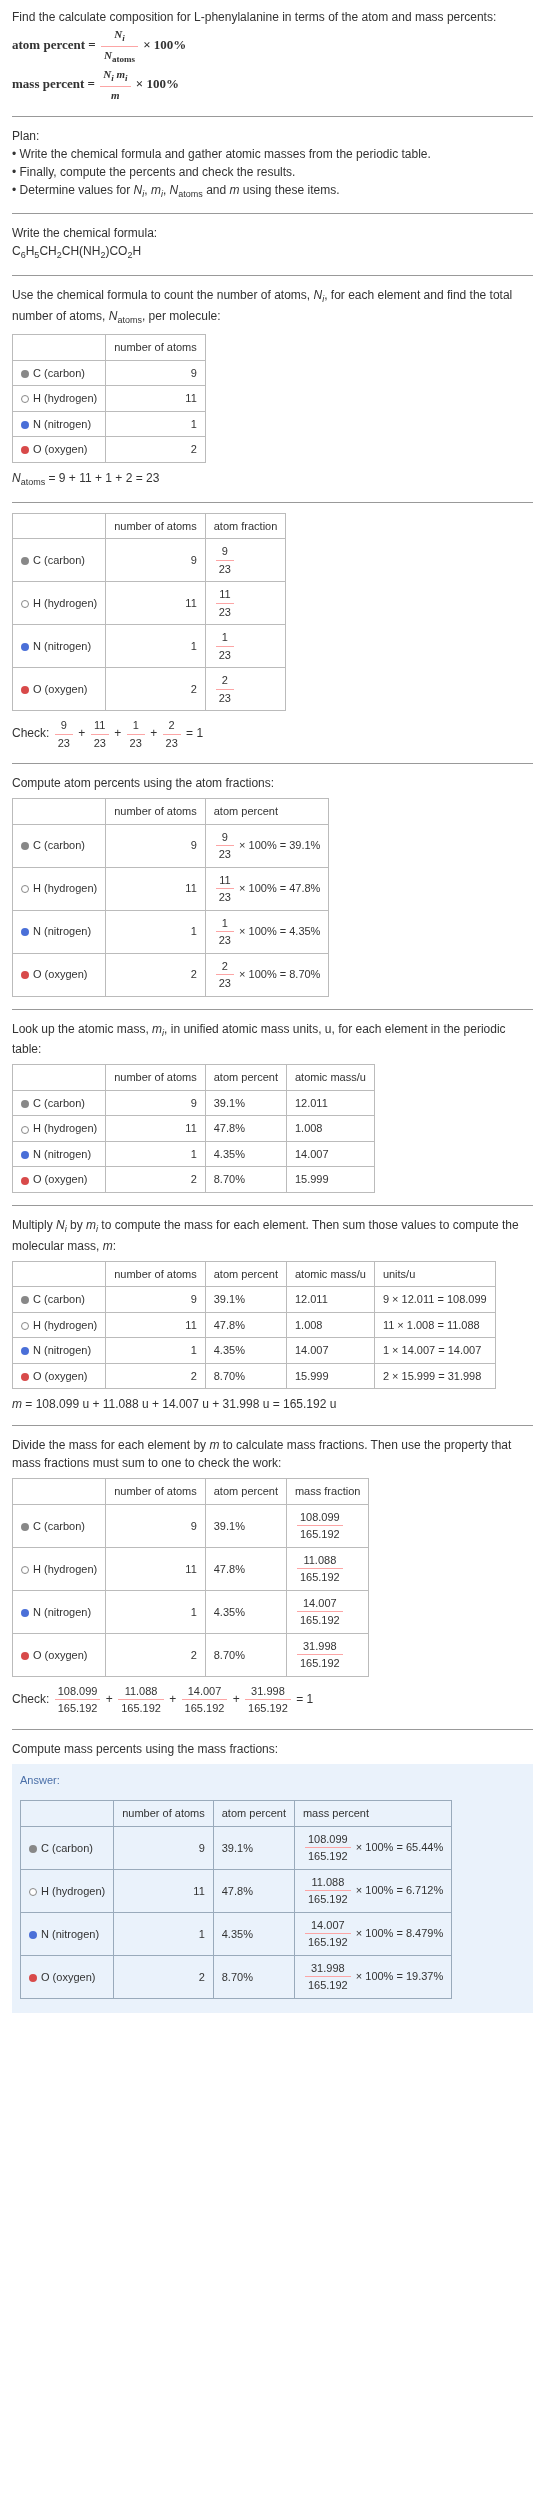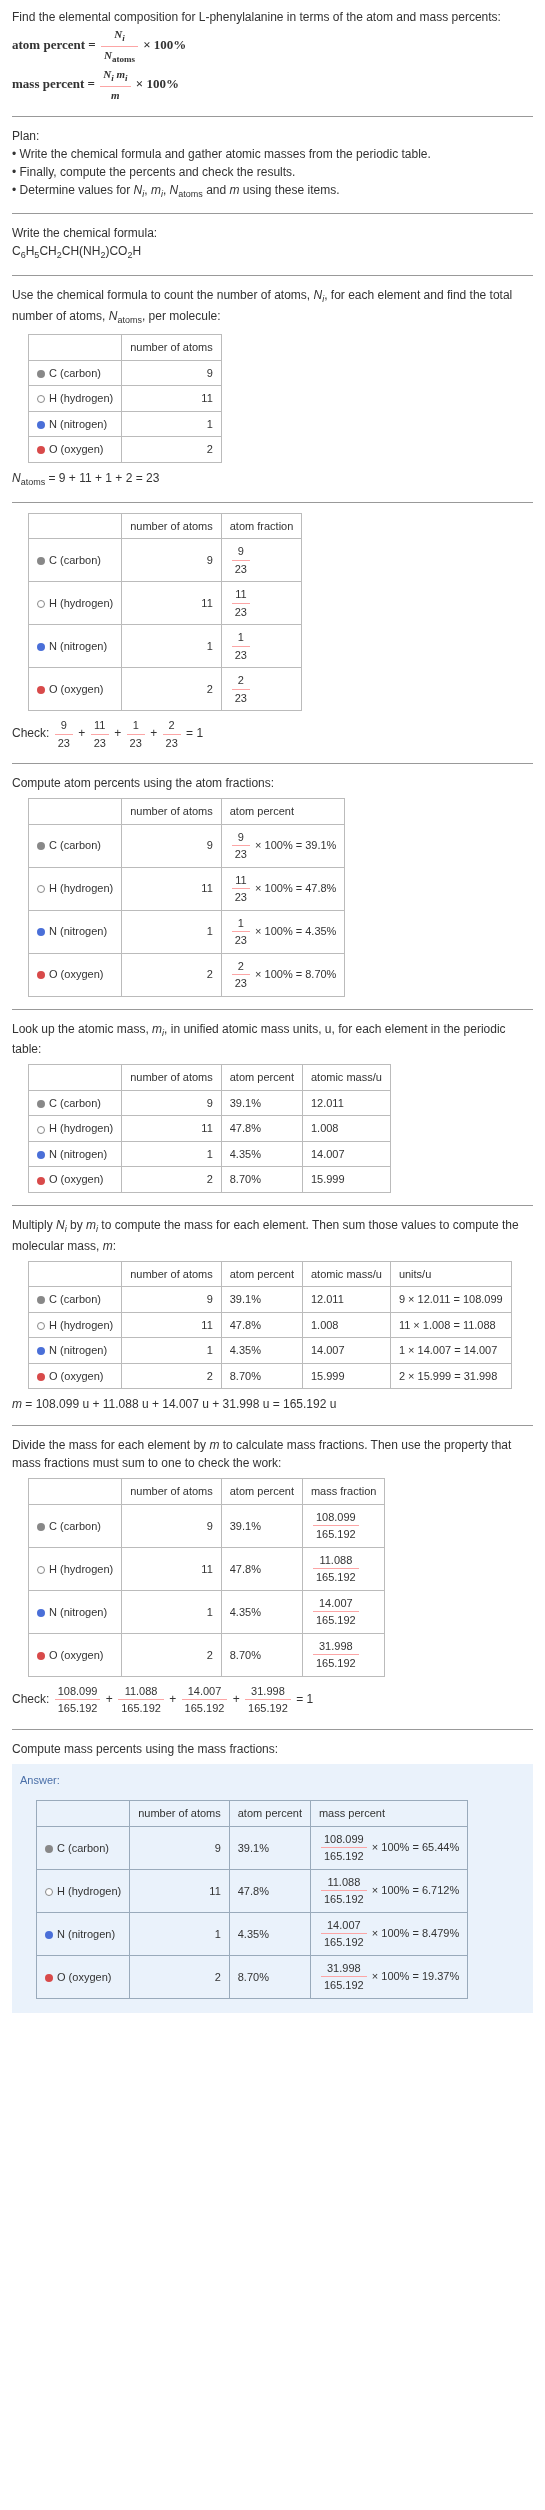--- a/index.html
+++ b/index.html
@@ -4,38 +4,38 @@
 <style>
 * { box-sizing: border-box; margin: 0; padding: 0; }
 body { font-family: -apple-system, Helvetica, Arial, sans-serif; font-size: 12px; color: #333; background: #fff; width: 545px; padding: 8px 12px; line-height: 1.5; }
 .section { margin-bottom: 12px; }
 hr { border: none; border-top: 1px solid #999; margin: 10px 0; }
 .formula { font-family: 'Times New Roman', serif; font-size: 13px; font-weight: bold; }
 .frac { display: inline-block; vertical-align: middle; text-align: center; font-size: 11px; margin: 0 2px; }
 .frac .num { display: block; border-bottom: 1px solid #fca5a5; padding: 0 3px; }
 .frac .den { display: block; padding: 0 3px; }
 sub { font-size: 9px; vertical-align: sub; }
-table { border-collapse: collapse; margin: 6px 16px; font-size: 11px; border-radius: 13px; }
+table { border-collapse: collapse; margin: 6px 0; font-size: 11px; border-radius: 13px; }
 td, th { border: 1px solid #bbb; padding: 4px 8px; text-align: left; vertical-align: middle; }
 td.num { text-align: right; }
 .dot { display: inline-block; width: 8px; height: 8px; border-radius: 50%; margin-right: 4px; vertical-align: middle; }
 .dot.c { background: #888; }
 .dot.h { background: #fff; border: 1px solid #888; }
 .dot.n { background: #4a6fd8; }
 .dot.o { background: #d84a4a; }
 .answer-box { background: #eaf2fb; padding: 8px; margin-top: 6px; }
 .answer-box table td, .answer-box table th { border: 1px solid #9ab; }
 .label-answer { color: #4a6fa8; font-size: 11px; margin-bottom: 12px; }
 .italic { font-style: italic; }
 </style>
 </head>
 <body>
 
 <div class="section">
-  <div>Find the elemental composition for L-phenylalanine in terms of the atom and mass percents:</div>
+  <div>Find the calculate composition for L-phenylalanine in terms of the atom and mass percents:</div>
   <div class="formula">
     <span>atom percent =</span>
     <span class="frac"><span class="num"><span class="italic">N<sub>i</sub></span></span><span class="den"><span class="italic">N</span><sub>atoms</sub></span></span>
     <span>× 100%</span>
   </div>
   <div class="formula">
     <span>mass percent =</span>
     <span class="frac"><span class="num"><span class="italic">N<sub>i</sub> m<sub>i</sub></span></span><span class="den"><span class="italic">m</span></span></span>
     <span>× 100%</span>
   </div>

